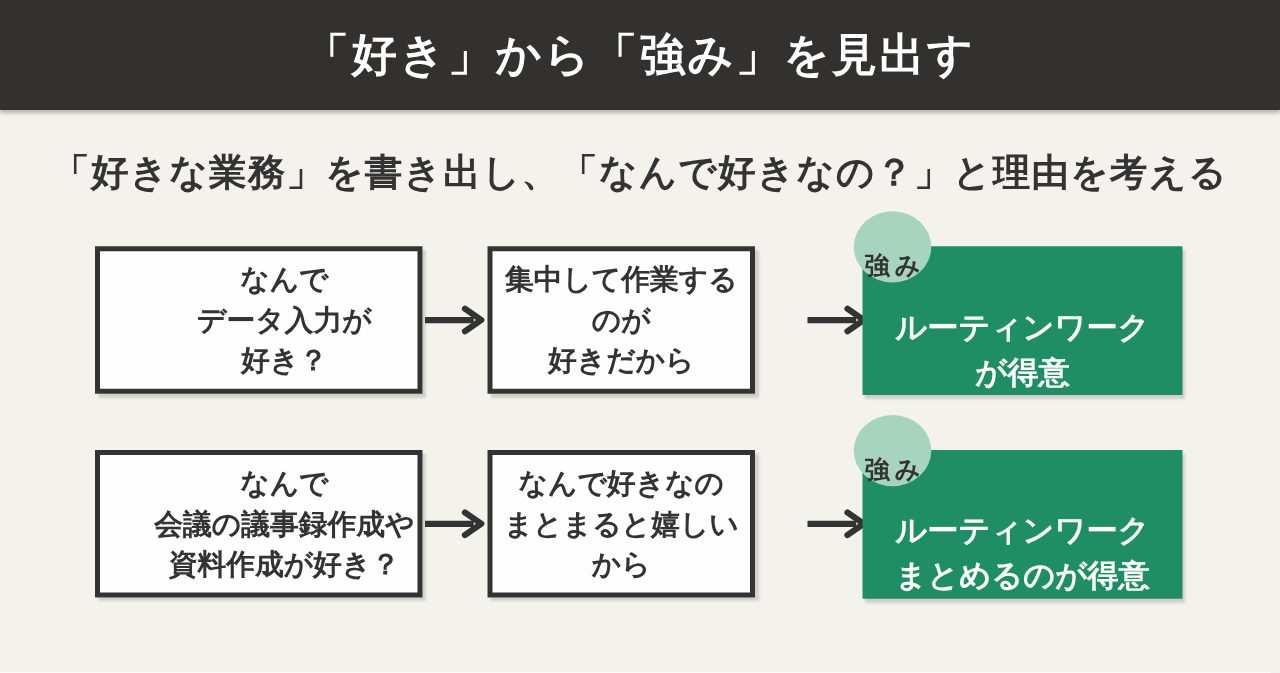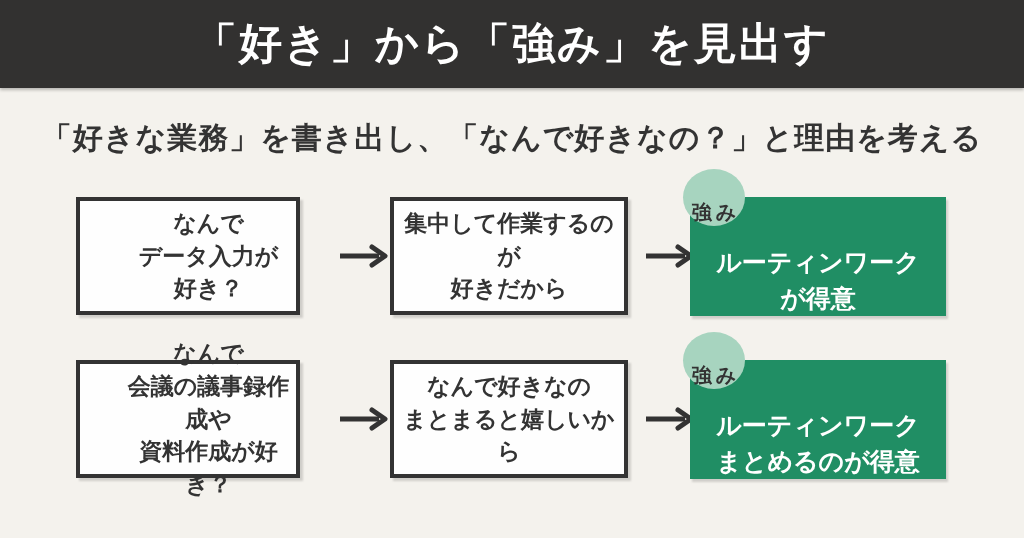--- a/index.html
+++ b/index.html
@@ -18,21 +18,21 @@
     position: absolute;
     top: 0; left: 0;
     width: 100%; height: 88px;
     background: var(--header-bg, #323130);
     display: flex; align-items: center; justify-content: center;
     box-shadow: 0 2px 3px rgba(0,0,0,0.25);
   }
   .header-title {
     margin: 0;
     color: #ffffff;
-    font-size: 43px;
+    font-size: 36px;
     letter-spacing: 2px;
   }
   .subtitle {
     position: absolute;
     top: 118px; left: 0;
     width: 100%;
     text-align: center;
     font-size: 30px;
     letter-spacing: 1px;
     color: var(--ink, #333333);
@@ -50,22 +50,22 @@
     border: 4px solid var(--ink, #333333);
     box-sizing: border-box;
     display: flex; align-items: center; justify-content: center;
     text-align: center;
     font-size: 23px;
     line-height: 1.42;
     color: var(--ink, #333333);
     white-space: pre-line;
     box-shadow: 3px 3px 2px rgba(0,0,0,0.15);
   }
-  .like-box   { left: 76px;  width: 224px; padding-left: 41px; }
-  .reason-box { left: 390px; width: 238px; }
+  .like-box   { left: 76px;  width: 262px; padding-left: 41px; }
+  .reason-box { left: 390px; width: 214px; }
   .strength-box {
     position: absolute;
     top: 0; left: 690px;
     width: 256px; height: 119px;
     background: var(--accent, #208e64);
     color: #ffffff;
     display: flex; align-items: flex-end; justify-content: center;
     text-align: center;
     font-size: 25px;
     line-height: 1.42;

